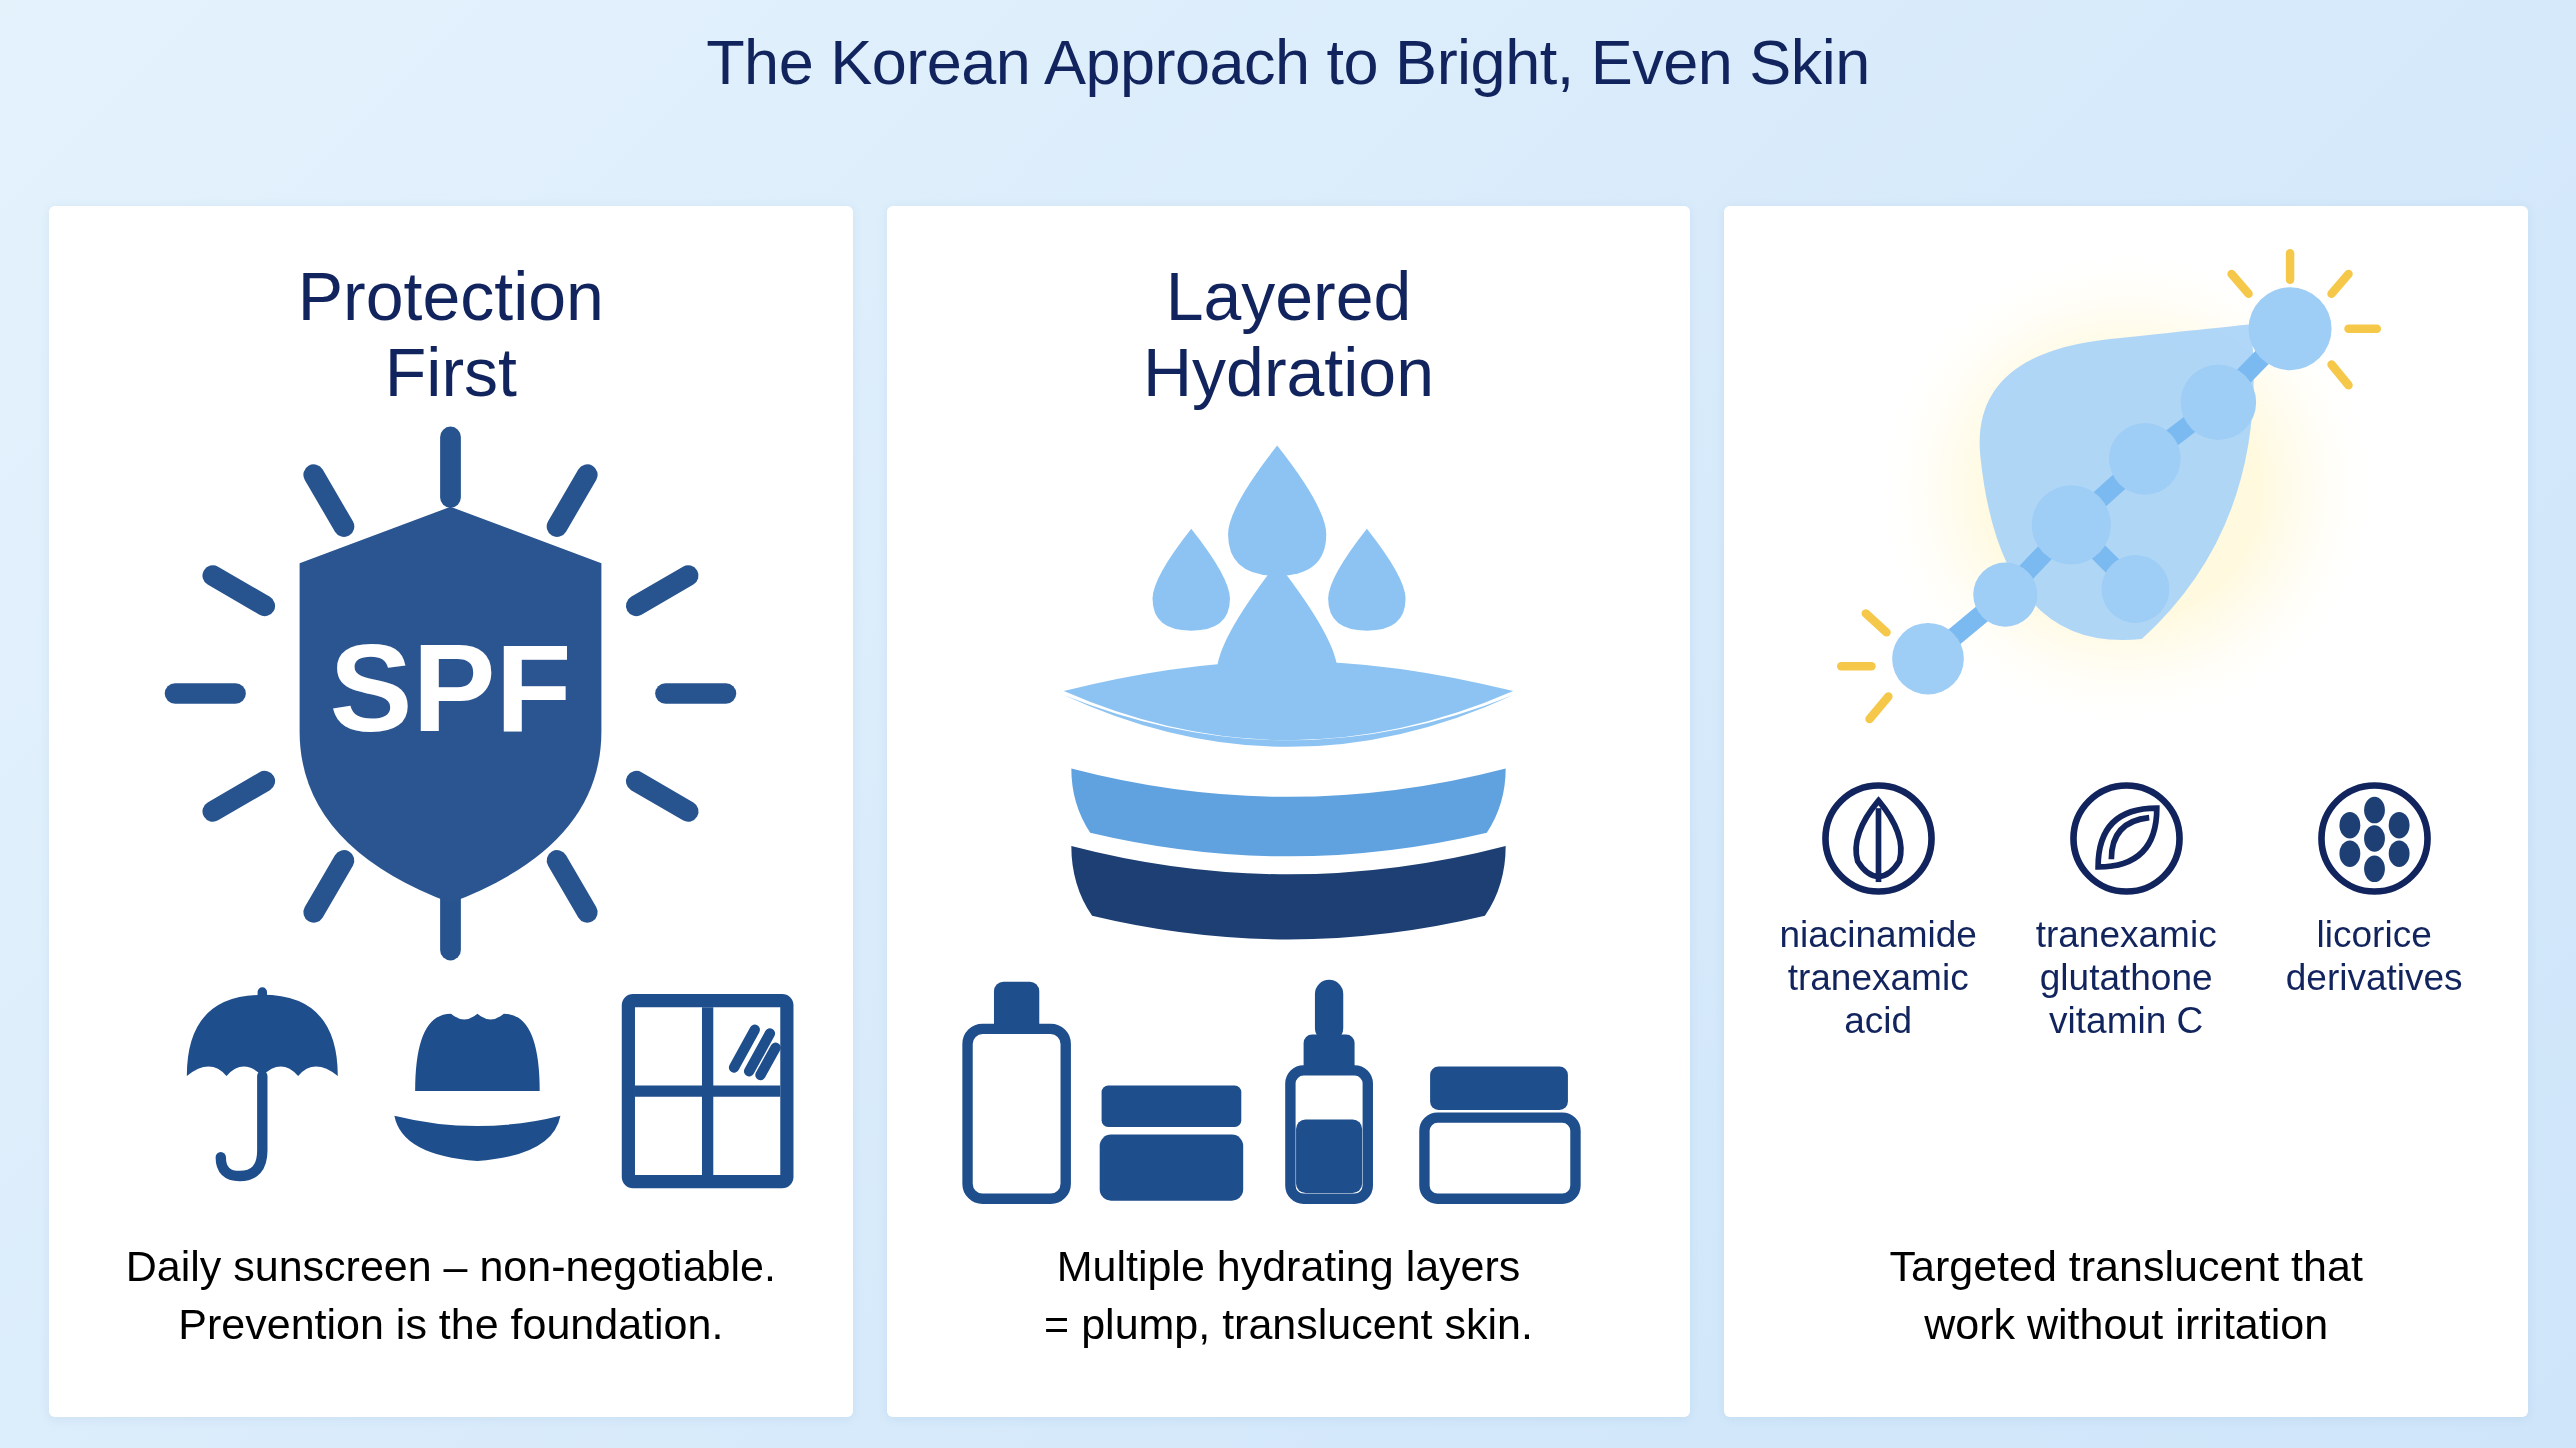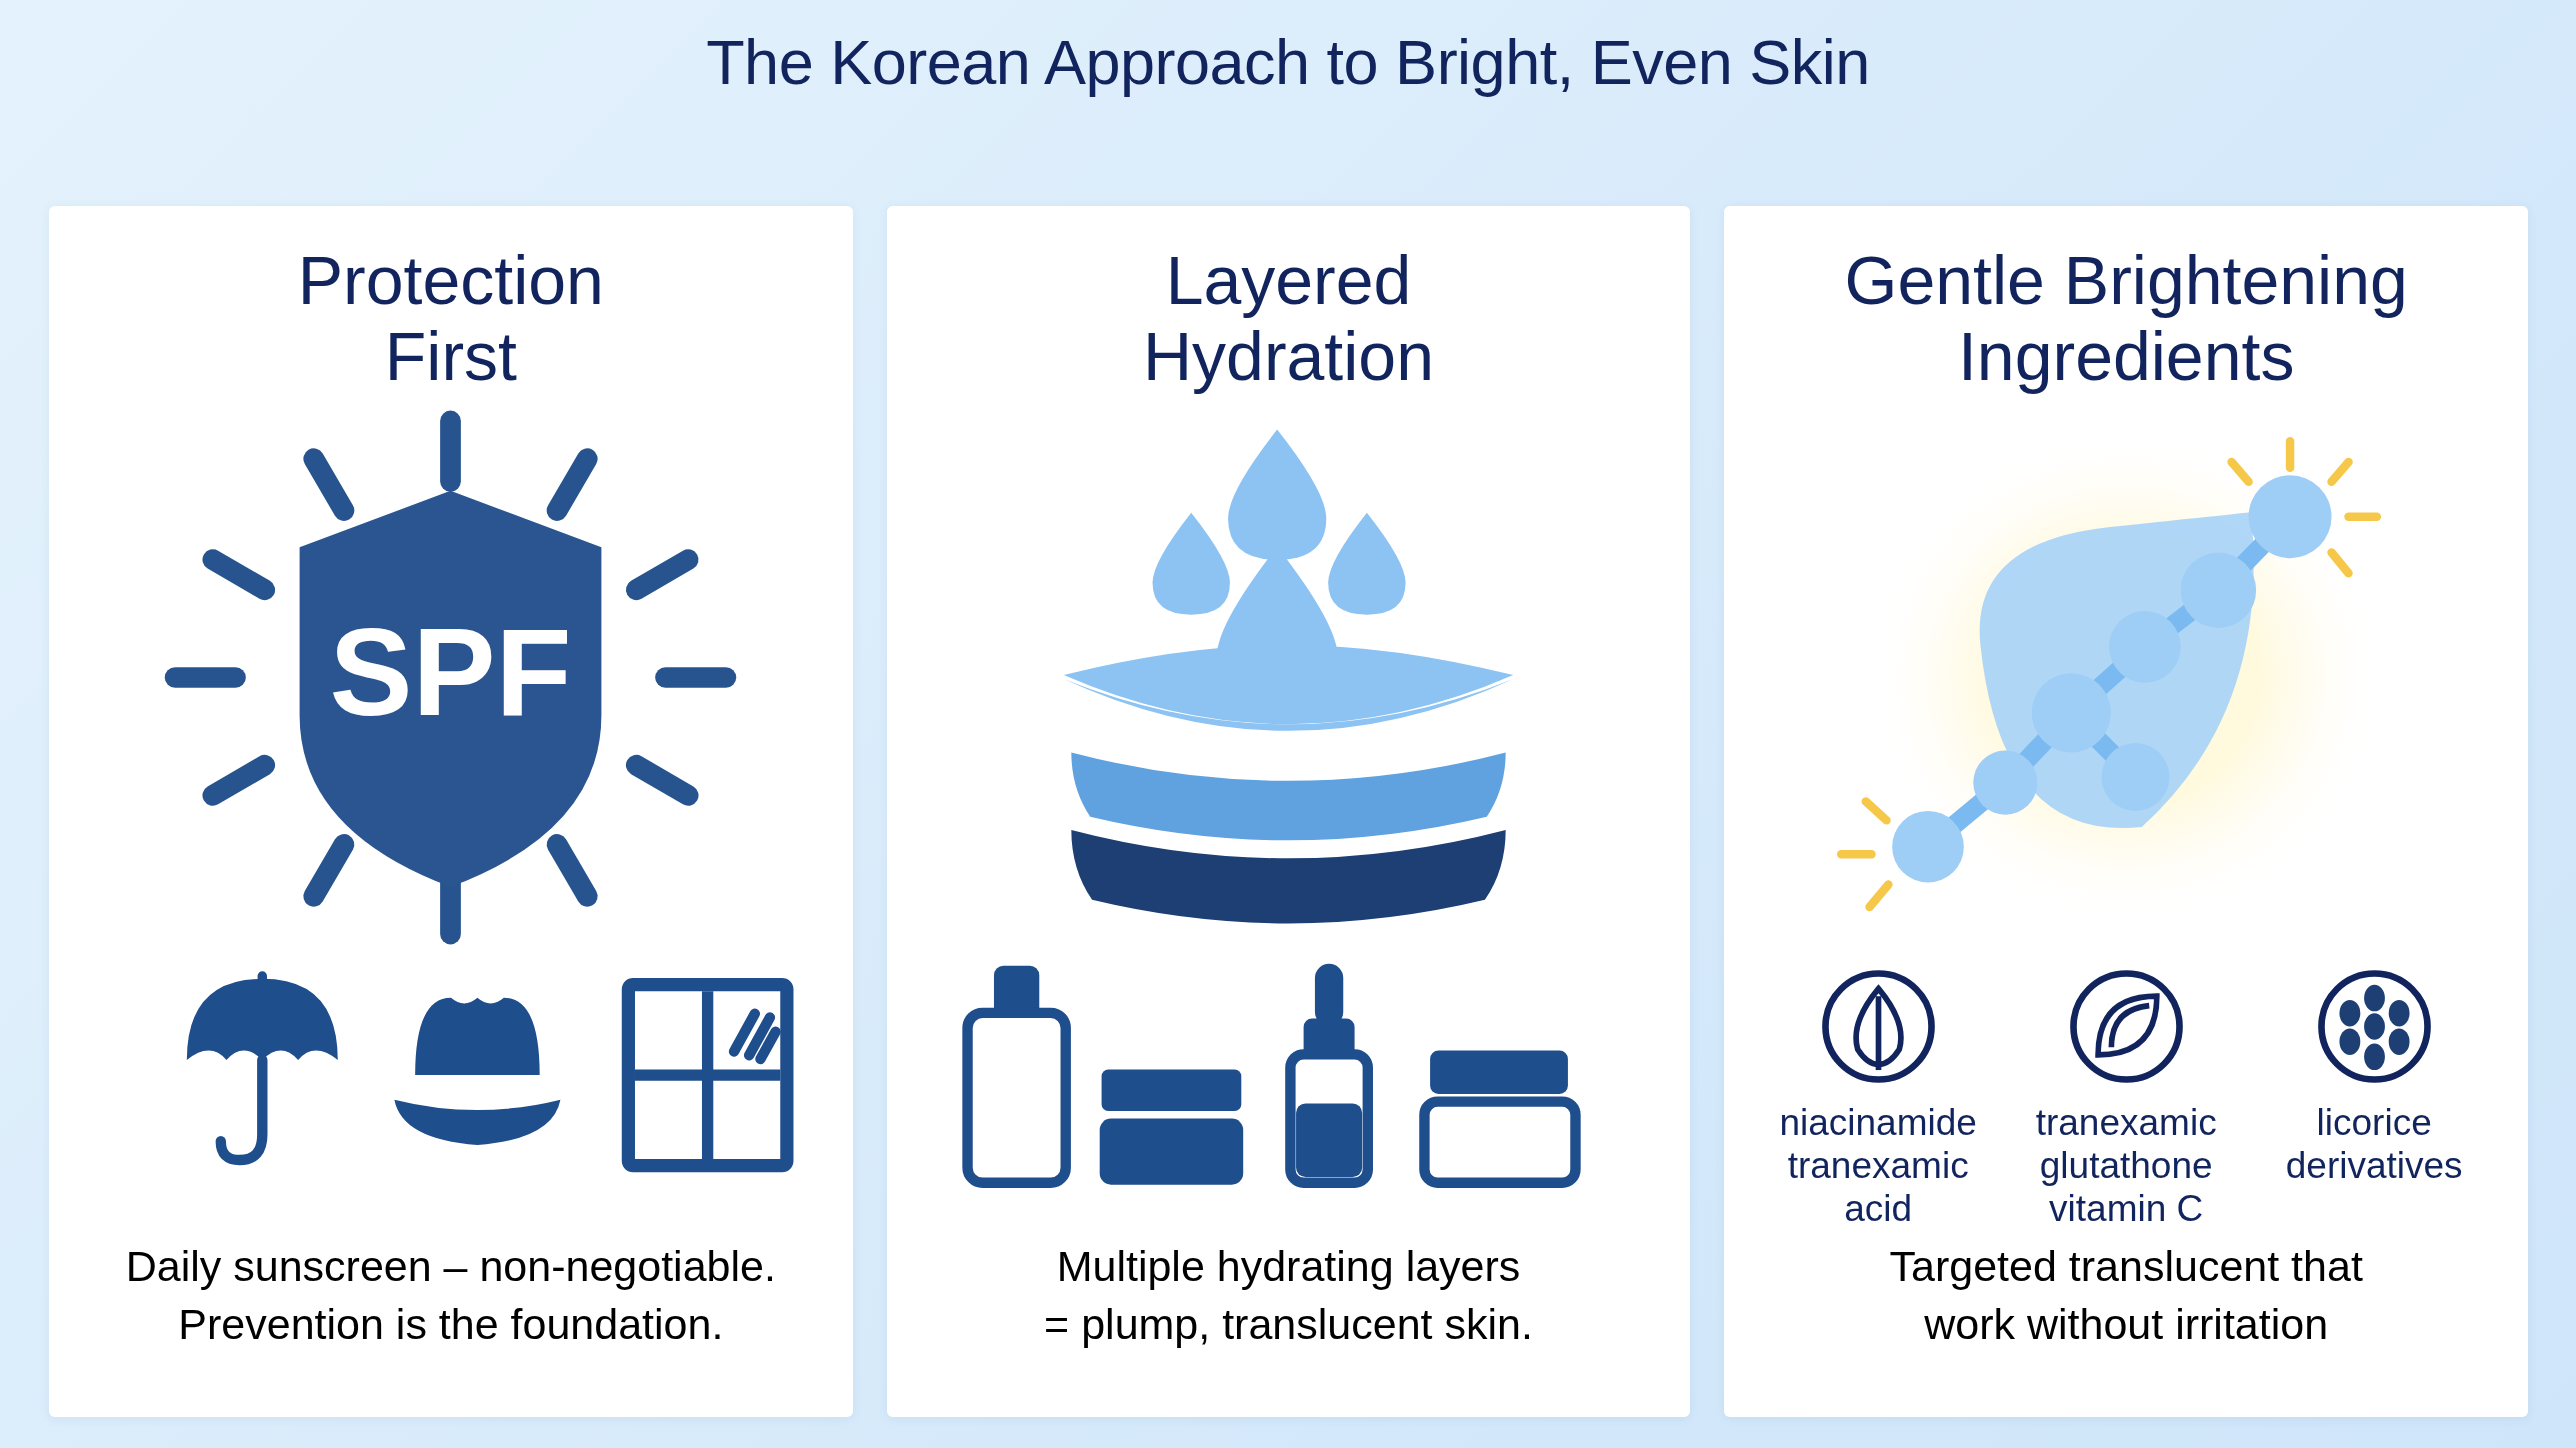--- a/index.html
+++ b/index.html
@@ -50,21 +50,21 @@
     background: #ffffff;
     border-radius: 5.7px;
     box-shadow: 0 1.9px 9.4px rgba(80,130,180,0.10);
     display: flex;
     flex-direction: column;
     align-items: center;
     overflow: hidden;
   }
 
   .card-heading {
-    margin-top: 36px;
+    margin-top: 52px;
     text-align: center;
     font-size: 68px;
     line-height: 1.12;
     font-weight: 400;
     color: #12245e;
     white-space: pre-line;
     padding: 0 19px;
   }
 
   .hero {
@@ -231,22 +231,20 @@
             <rect x="494" y="150" width="160" height="86" rx="14" fill="#ffffff" stroke="#1f4e8c" stroke-width="11"></rect>
           </g>
         </svg>
       </div>
 
       <div class="card-caption">Multiple hydrating layers
 = plump, translucent skin.</div>
     </div>
 
     <div class="card">
-      <div class="card-heading">Gentle Brightening
-Ingredients</div>
 
       <div class="hero">
         <svg width="604" height="528" viewBox="0 0 640 560">
           <defs>
             <radialGradient id="glow" cx="50%" cy="50%" r="50%">
               <stop offset="55%" stop-color="#fff9dd" stop-opacity="0.95"></stop>
               <stop offset="100%" stop-color="#fffdf2" stop-opacity="0"></stop>
             </radialGradient>
           </defs>
           <ellipse cx="320" cy="280" rx="260" ry="250" fill="url(#glow)"></ellipse>

